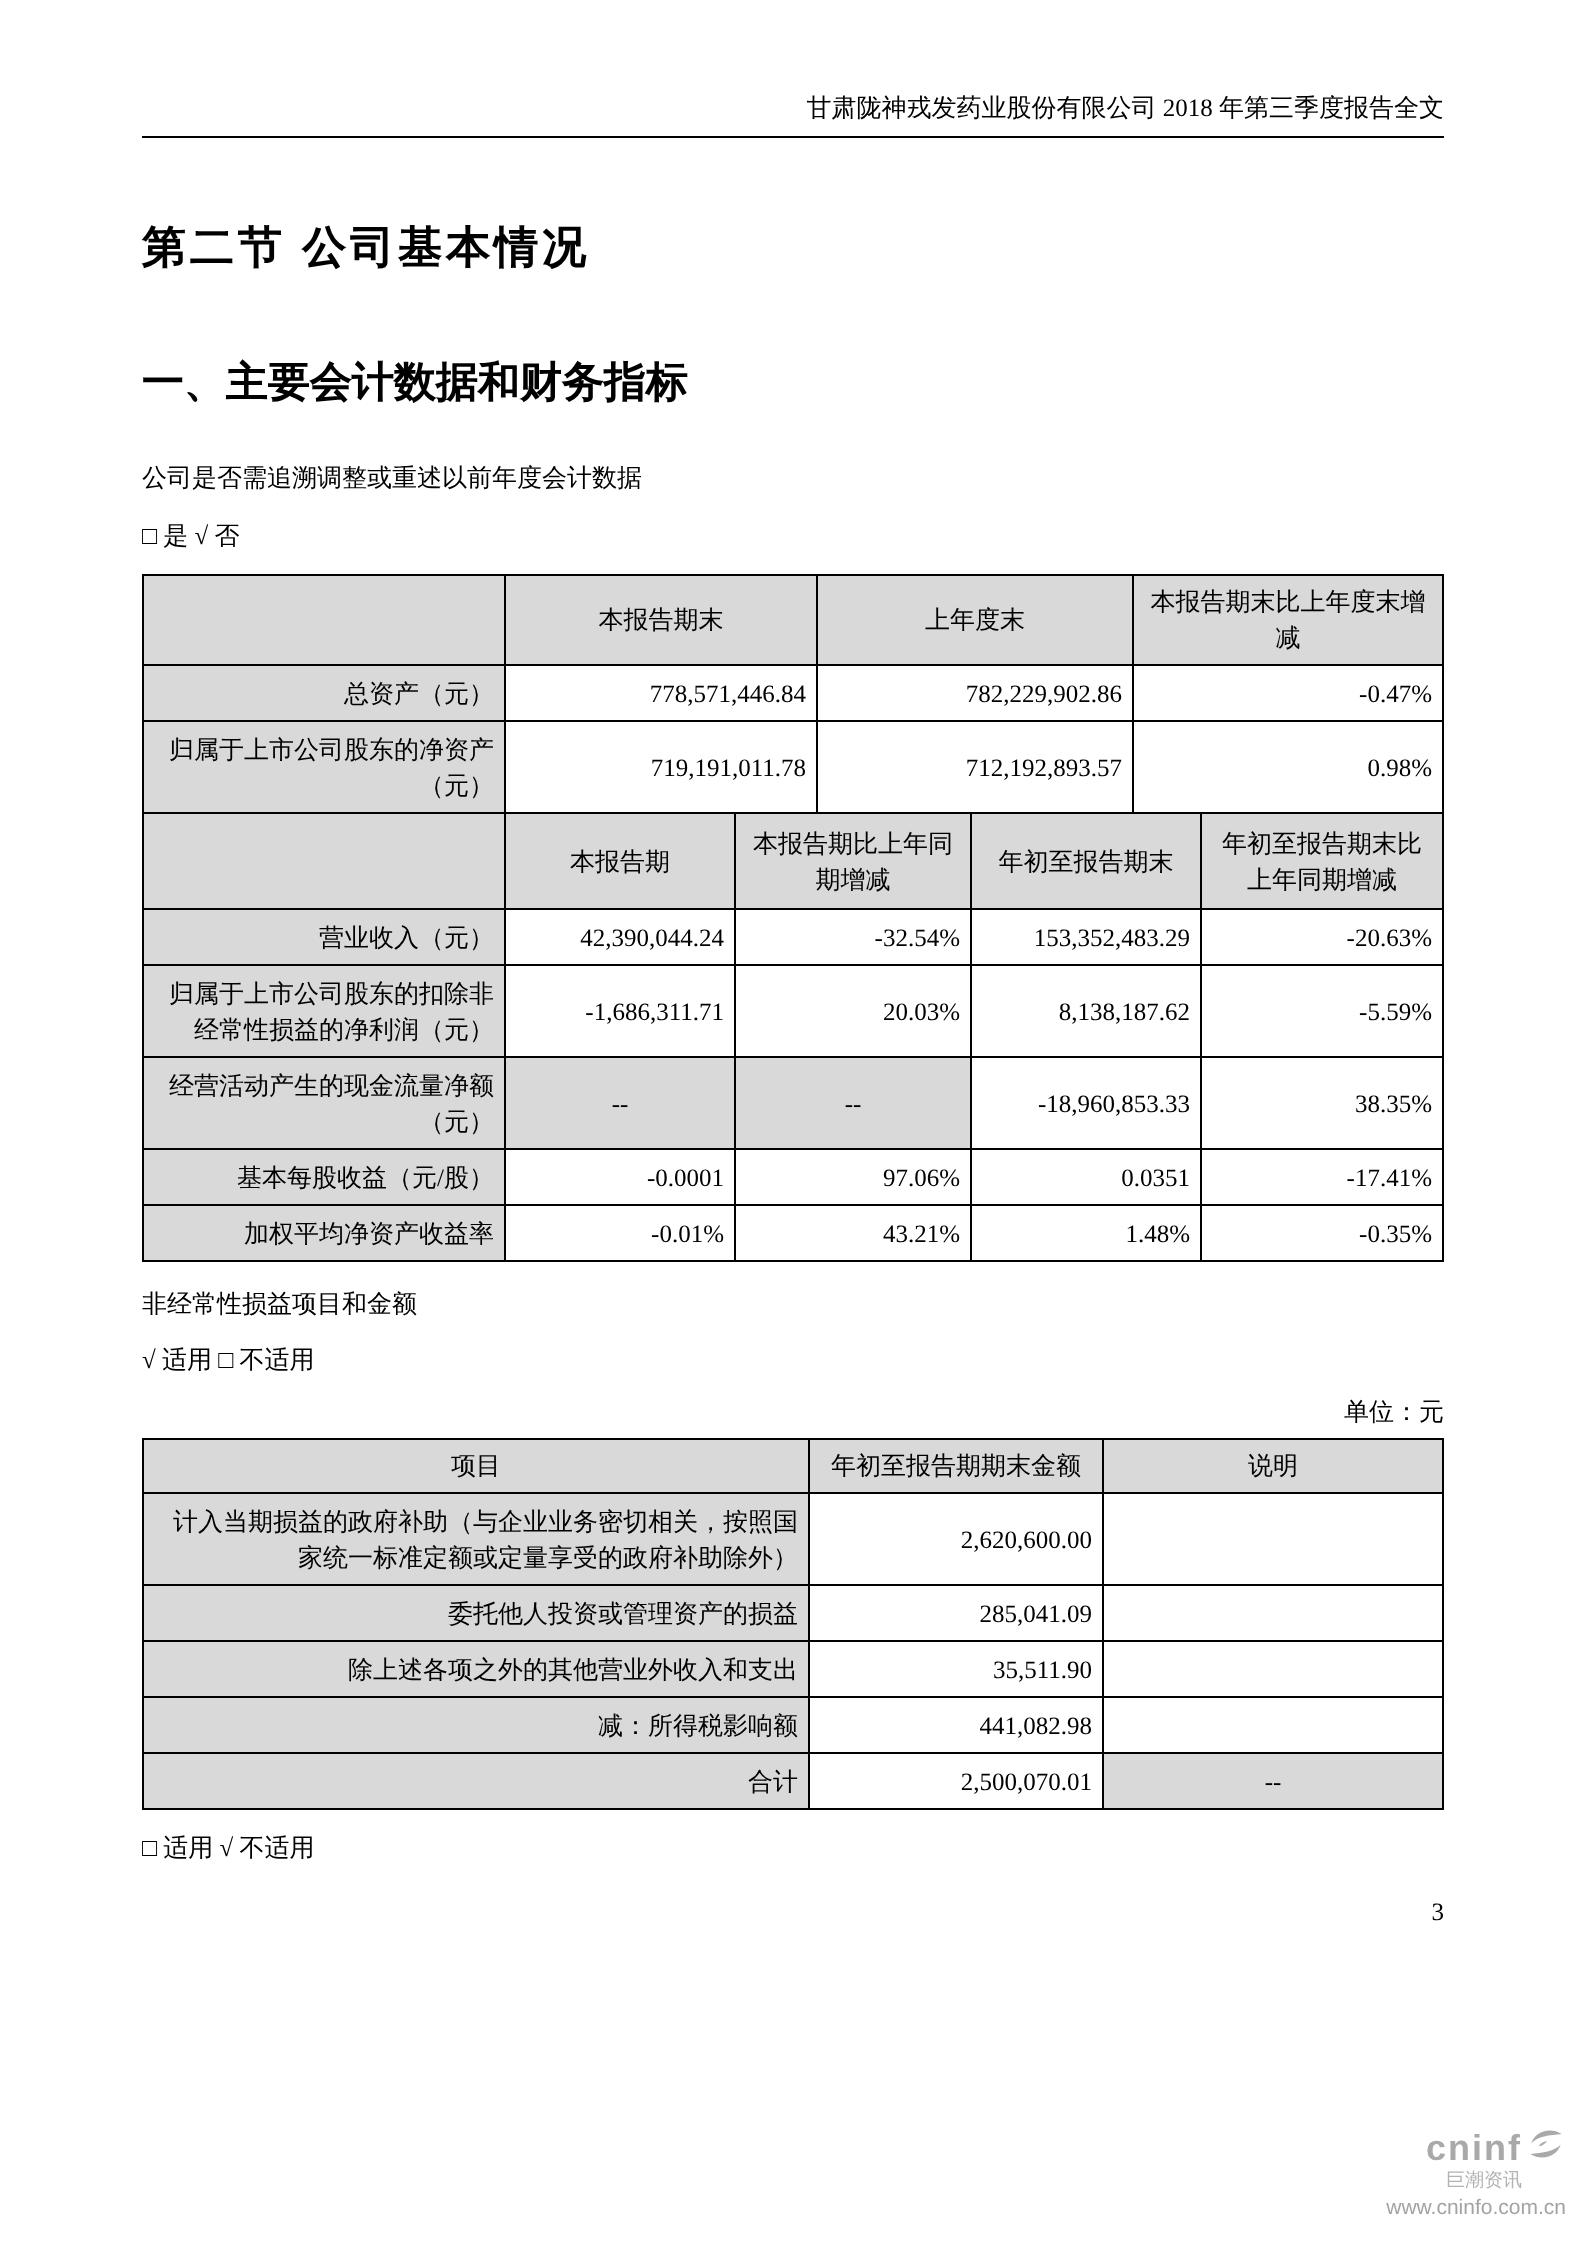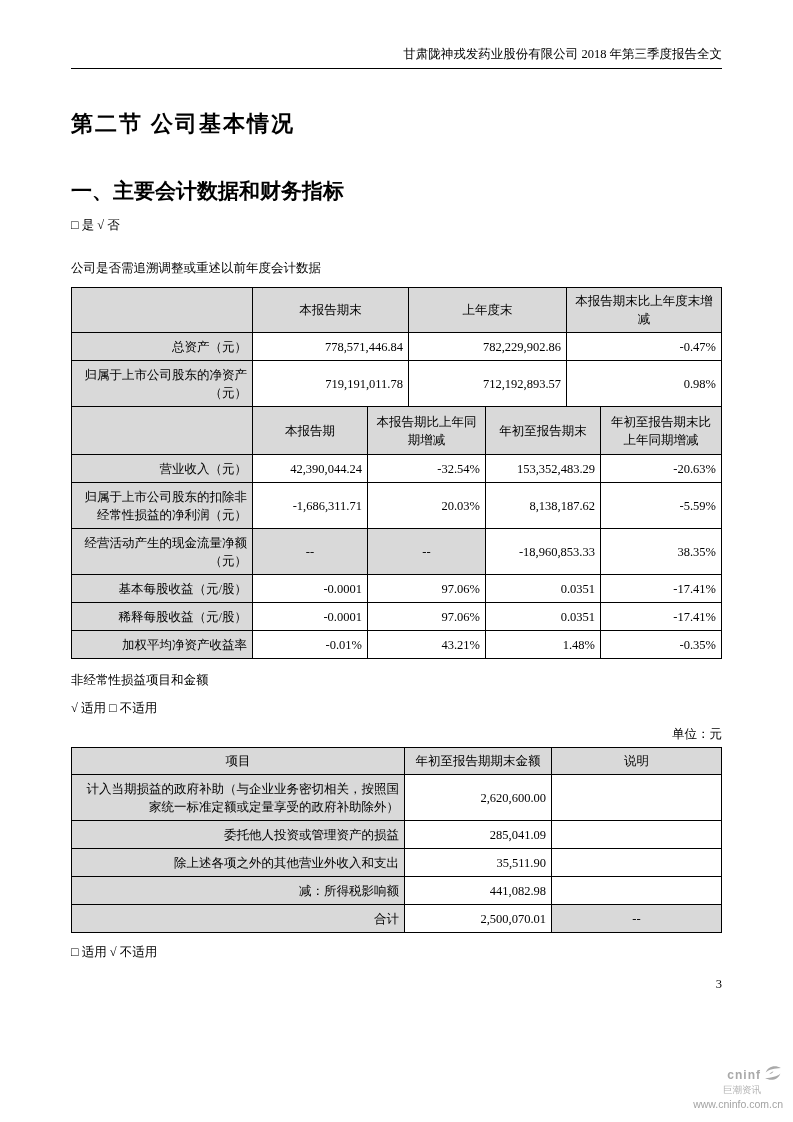--- a/index.html
+++ b/index.html
@@ -50,38 +50,38 @@
   tr.r2 td { height: 46px; }
 
   .para { margin-top: 13px; font-size: 12.5px; line-height: 25px; text-align: justify; }
   .pageno { margin-top: 16px; text-align: right; font-size: 12.5px; }
 
   .cninf-logo {
     position: absolute; right: 10px; bottom: 12px; text-align: right;
     color: #aeaeae; font-family: "Liberation Sans", "DejaVu Sans", sans-serif;
   }
   .logo-row { display: flex; align-items: center; justify-content: flex-end; gap: 2px; }
-  .logo-word { font-size: 12px; font-weight: bold; letter-spacing: 1px; color: #a9a9a9; }
+  .logo-word { font-size: 18px; font-weight: bold; letter-spacing: 1px; color: #a9a9a9; }
   .logo-sub { font-size: 9.5px; margin-top: -3px; margin-right: 22px; color: #b3b3b3; }
   .logo-url { font-size: 10.5px; margin-top: 1px; color: #a3a3a3; }
 </style>
 </head>
 <body>
 
 <div class="page">
   <div class="content">
 
     <div class="doc-header">甘肃陇神戎发药业股份有限公司 2018 年第三季度报告全文</div>
 
     <div class="doc-title">第二节 公司基本情况</div>
 
     <div class="sec-heading">一、主要会计数据和财务指标</div>
 
+    <div class="line q-line">公司是否需追溯调整或重述以前年度会计数据</div>
     <div class="line a-line">□ 是 √ 否</div>
-    <div class="line q-line">公司是否需追溯调整或重述以前年度会计数据</div>
 
     <table>
       <colgroup>
           <col style="width:181px">
           <col style="width:156px">
           <col style="width:158px">
           <col style="width:155px">
         </colgroup>
       <tbody>
           <tr>
@@ -143,27 +143,20 @@
         <td class="num">38.35%</td>
       </tr>
       <tr class="r1">
         <td class="lbl">基本每股收益（元/股）</td>
         <td class="num">-0.0001</td>
         <td class="num">97.06%</td>
         <td class="num">0.0351</td>
         <td class="num">-17.41%</td>
       </tr>
       <tr class="r1">
-        <td class="lbl">稀释每股收益（元/股）</td>
-        <td class="num">-0.0001</td>
-        <td class="num">97.06%</td>
-        <td class="num">0.0351</td>
-        <td class="num">-17.41%</td>
-      </tr>
-      <tr class="r1">
         <td class="lbl">加权平均净资产收益率</td>
         <td class="num">-0.01%</td>
         <td class="num">43.21%</td>
         <td class="num">1.48%</td>
         <td class="num">-0.35%</td>
       </tr>
     </tbody>
       </table>
 
     <div class="line nr-line">非经常性损益项目和金额</div>

